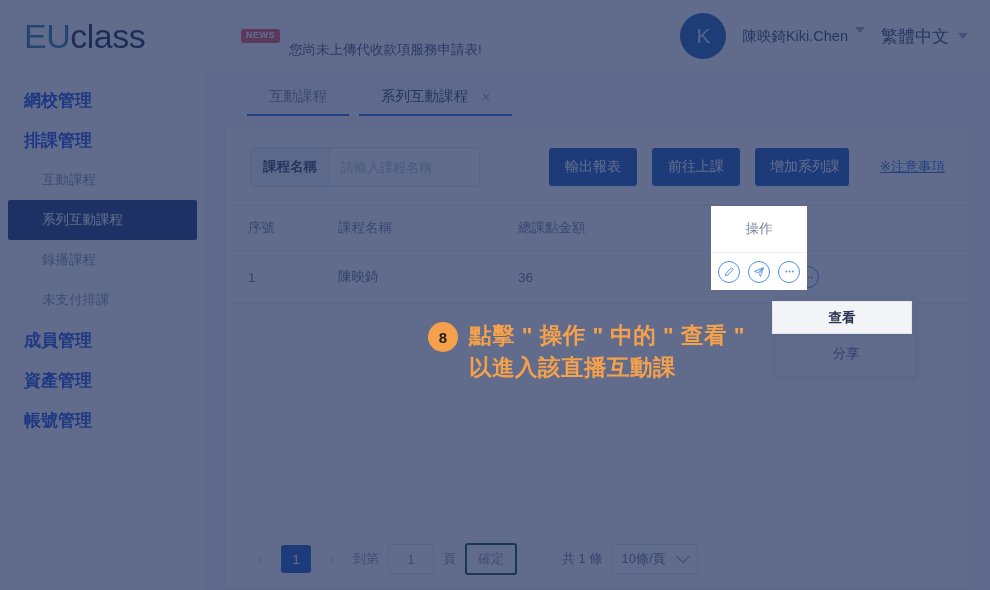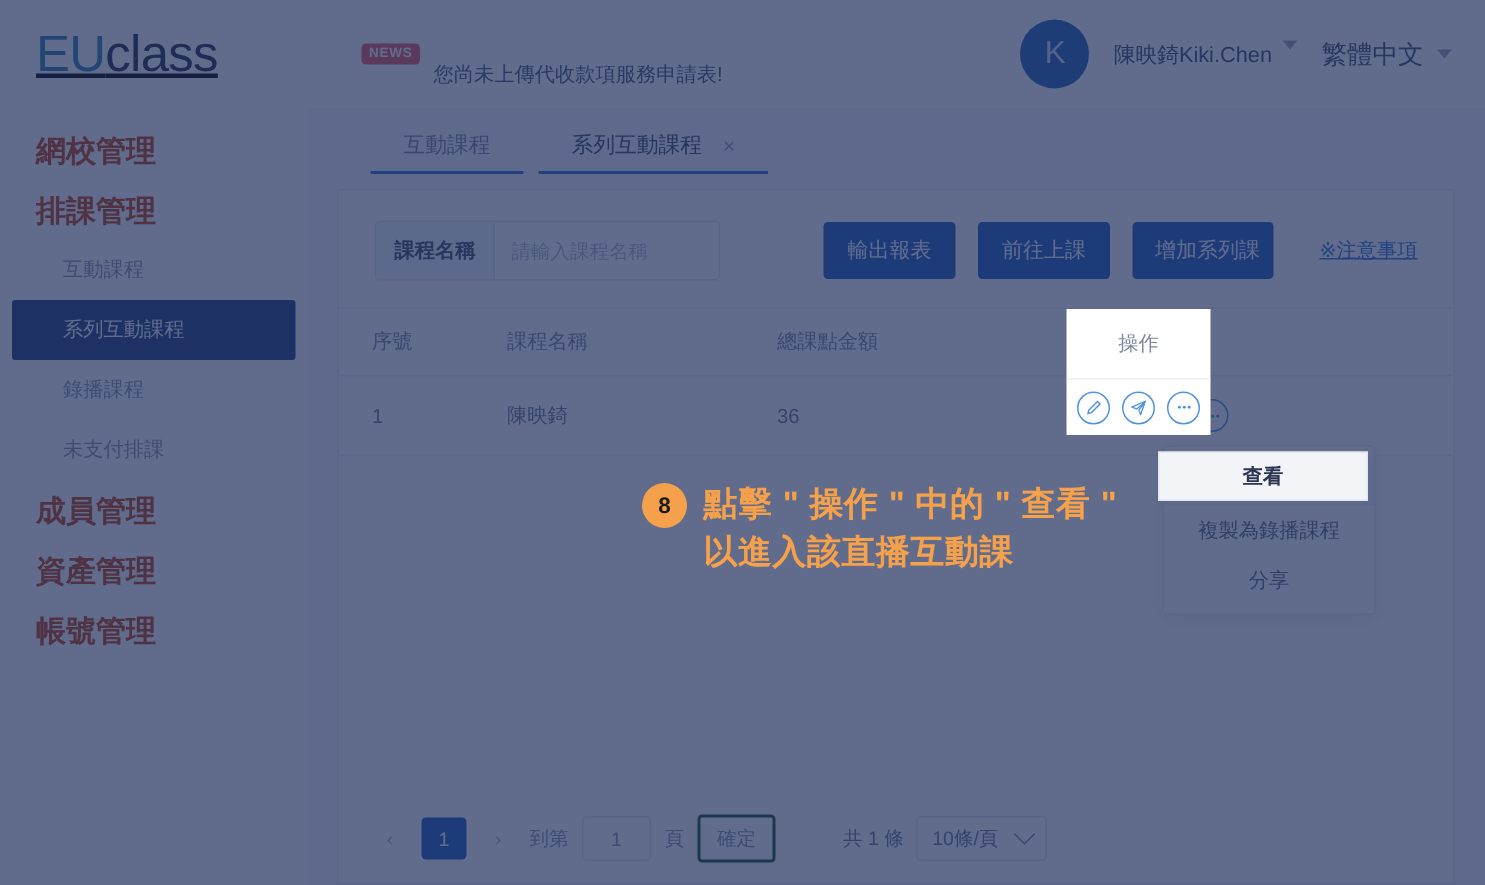--- a/index.html
+++ b/index.html
@@ -33,32 +33,31 @@
     height: 72px;
     display: flex; align-items: center;
     padding-left: 24px;
     box-sizing: border-box;
   }
   .logo-text {
     font-size: 34px;
     letter-spacing: -0.5px;
     font-weight: 400;
     white-space: nowrap;
-    text-decoration: underline;
   }
   .logo-eu { color: #2d7ea8; font-weight: 400; }
   .logo-class { color: #1f2a46; }
 
   .nav { padding-top: 8px; }
   .nav-group {
     height: 40px;
     display: flex; align-items: center;
     padding-left: 24px;
-    font-size: 20px;
-    color: #c2410c;
+    font-size: 17px;
+    color: #1d4ed8;
     font-weight: 600;
     cursor: pointer;
   }
   .nav-sub {
     height: 40px;
     display: flex; align-items: center;
     padding-left: 42px;
     font-size: 13.5px;
     color: #8a93a6;
     cursor: pointer;
@@ -593,21 +592,20 @@
             <span>10條/頁</span>
             <span class="chev"></span>
           </span>
         </div>
 
       </div>
     </div>
 
     <div class="menu">
       <div class="menu-item hi">查看</div>
-      <div class="menu-item">複製為錄播課程</div>
       <div class="menu-item">分享</div>
     </div>
 
   </div>
 
   <div class="overlay"></div>
 
   <div class="spot" id="spot-op">
     <div class="spot-op-head">操作</div>
     <div class="spot-op-body">

